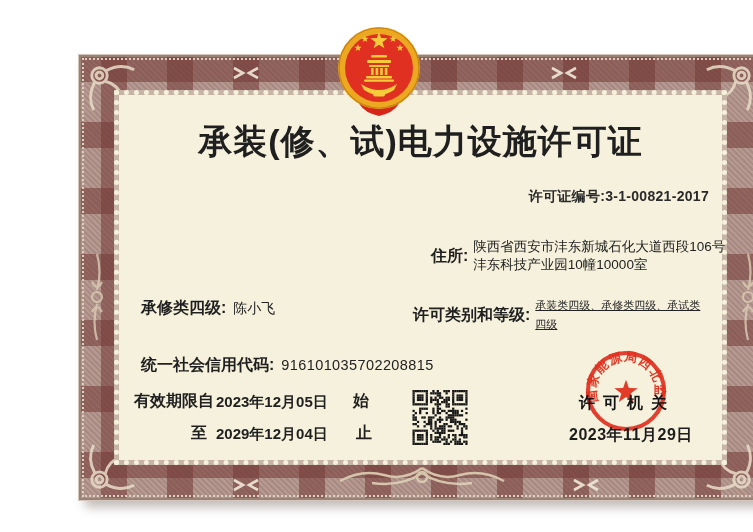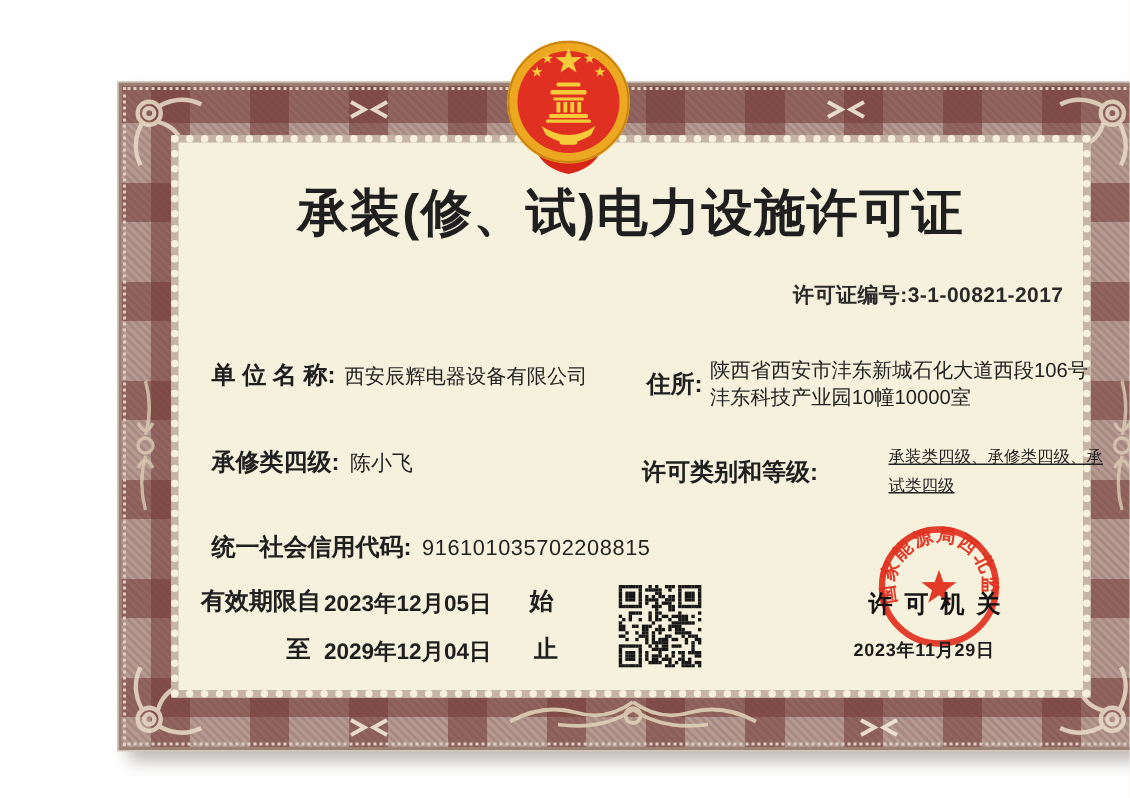--- a/index.html
+++ b/index.html
@@ -58,38 +58,38 @@
   .flexrow{position:absolute;display:flex;align-items:center;}
   .flexrow .lab{margin-right:5px;}
   .wrapval{white-space:normal;font-size:13.5px;line-height:18px;color:#222;}
 
   .r-company{left:60px;top:183px;}
   .r-company .val{font-size:13.5px;margin-left:6px;}
   .r-address{left:350px;top:181px;width:305px;}
   .r-address .wrapval{width:258px;}
   .r-legal{left:60px;top:241px;}
   .r-legal .val{font-size:14px;margin-left:7px;}
-  .r-category{left:347px;top:239px;width:310px;gap:42px;}
+  .r-category{left:332px;top:239px;width:310px;}
   .r-category .wrapval{width:172px;font-size:11px;line-height:19px;text-decoration:underline;}
   .r-credit{left:60px;top:298px;}
   .r-credit .val{font-size:14.5px;margin-left:7px;letter-spacing:.4px;}
 
   .v-item{position:absolute;font-size:16px;color:#1f1f1f;}
   .v-lab{font-weight:700;}
   .v-date{font-weight:600;font-size:15px;}
 
   .qr{position:absolute;left:330px;top:333px;width:58px;height:55px;}
 
   .stamp{position:absolute;left:500px;top:289px;width:90px;height:90px;}
   .stamp-overlay{
     position:absolute;left:498px;top:336px;width:100px;text-align:left;
     font-size:16px;font-weight:700;color:#141414;letter-spacing:8px;white-space:nowrap;
   }
   .issue-date{
-    position:absolute;left:488px;top:368px;font-size:12px;font-weight:600;color:#1d1d1d;letter-spacing:.5px;
+    position:absolute;left:488px;top:368px;font-size:16px;font-weight:600;color:#1d1d1d;letter-spacing:.5px;
   }
 
   .emblem{position:absolute;left:336px;top:22px;width:86px;height:95px;z-index:3;}
   .printed-by{
     position:absolute;left:563px;top:501px;font-size:15px;color:#3f3f3f;letter-spacing:2px;white-space:nowrap;
   }
 </style>
 </head>
 <body>
 
@@ -160,23 +160,20 @@
           <path d="M7,2 Q12,20 7,38 M7,52 Q2,70 7,88 M2,30 Q7,40 12,30 M2,60 Q7,50 12,60"></path>
       </g>
     </svg>
 
     <div class="cert-paper"></div>
 
     <div class="title">承装(修、试)电力设施许可证</div>
 
     <div class="license-no"><span>许可证编号:</span><span>3-1-00821-2017</span></div>
 
-    <div class="row r-company">
-      <span class="lab">单 位 名 称:</span><span class="val">西安辰辉电器设备有限公司</span>
-    </div>
 
     <div class="flexrow r-address">
       <span class="lab">住所:</span>
       <div class="wrapval">陕西省西安市沣东新城石化大道西段106号沣东科技产业园10幢10000室</div>
     </div>
 
     <div class="row r-legal">
       <span class="lab">承修类四级:</span><span class="val">陈小飞</span>
     </div>
 

